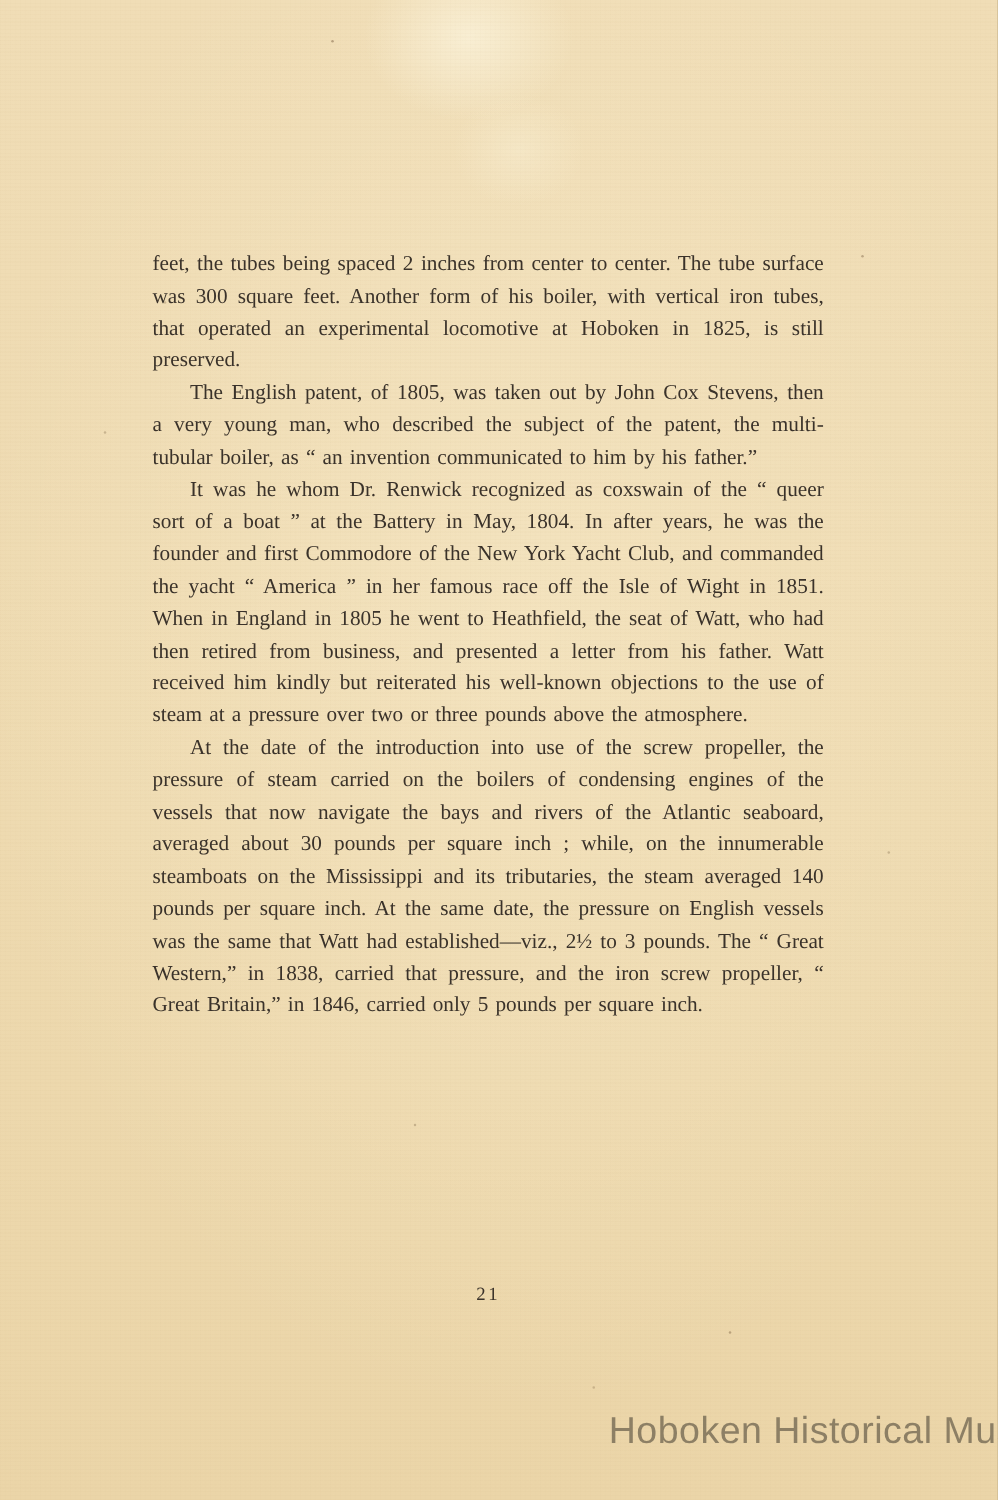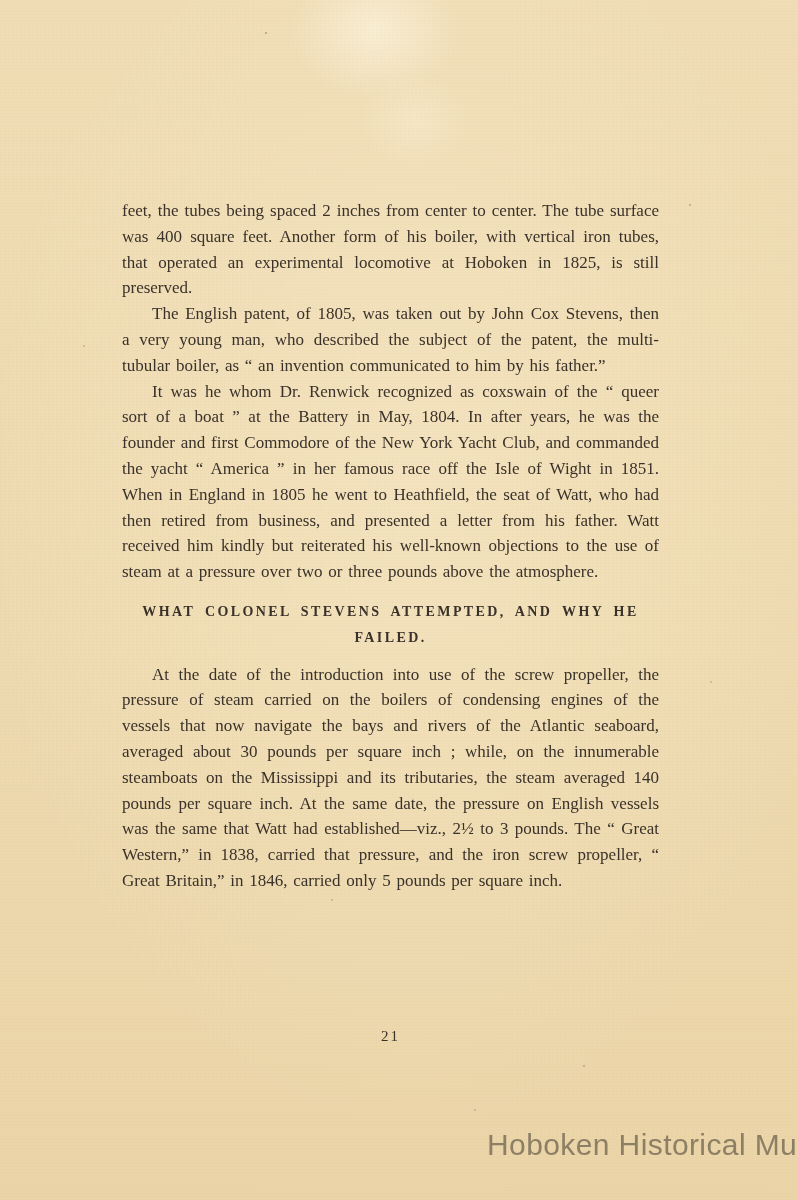--- a/index.html
+++ b/index.html
@@ -96,25 +96,24 @@
   }
 </style>
 </head>
 <body>
 
 <main class="scan">
   <div class="grain"></div>
   <div class="specks"></div>
 
   <section class="text-block">
-    <p class="para no-indent">feet, the tubes being spaced 2 inches from center to center.  The tube surface was 400 square feet.  Another form of his boiler, with vertical iron tubes, that operated an experimental locomotive at Hoboken in 1825, is still preserved.</p>
+    <p class="para no-indent">feet, the tubes being spaced 2 inches from center to center.  The tube surface was 300 square feet.  Another form of his boiler, with vertical iron tubes, that operated an experimental locomotive at Hoboken in 1825, is still preserved.</p>
     <p class="para">The English patent, of 1805, was taken out by John Cox Stevens, then a very young man, who described the subject of the patent, the multi-tubular boiler, as “ an invention communicated to him by his father.”</p>
     <p class="para">It was he whom Dr. Renwick recognized as coxswain of the “ queer sort of a boat ” at the Battery in May, 1804.  In after years, he was the founder and first Commodore of the New York Yacht Club, and commanded the yacht “ America ” in her famous race off the Isle of Wight in 1851.  When in England in 1805 he went to Heathfield, the seat of Watt, who had then retired from business, and presented a letter from his father.  Watt received him kindly but reiterated his well-known objections to the use of steam at a pressure over two or three pounds above the atmosphere.</p>
 
-    <h2 class="section-heading">WHAT COLONEL STEVENS ATTEMPTED, AND WHY HE FAILED.</h2>
 
     <p class="para">At the date of the introduction into use of the screw propeller, the pressure of steam carried on the boilers of condensing engines of the vessels that now navigate the bays and rivers of the Atlantic seaboard, averaged about 30 pounds per square inch ; while, on the innumerable steamboats on the Mississippi and its tributaries, the steam averaged 140 pounds per square inch.  At the same date, the pressure on English vessels was the same that Watt had established—viz., 2½ to 3 pounds.  The “ Great Western,” in 1838, carried that pressure, and the iron screw propeller, “ Great Britain,” in 1846, carried only 5 pounds per square inch.</p>
   </section>
 
   <div class="page-number">21</div>
 
   <div class="watermark">Hoboken Historical Museum</div>
 </main>
 
 </body></html>

